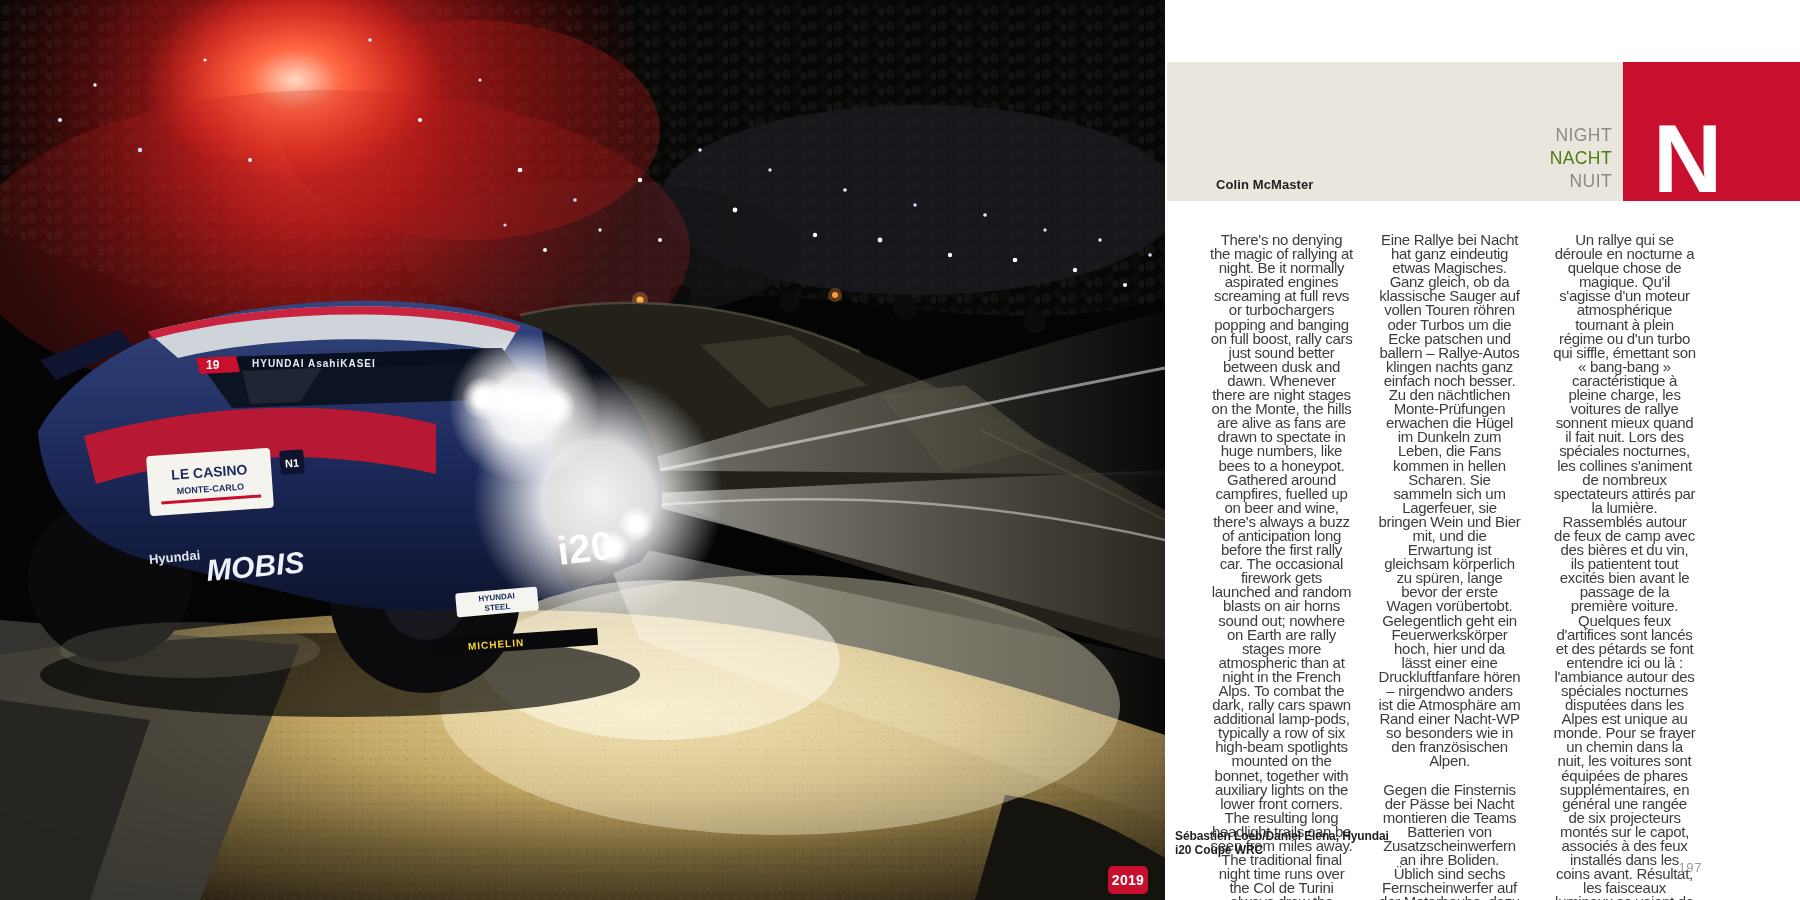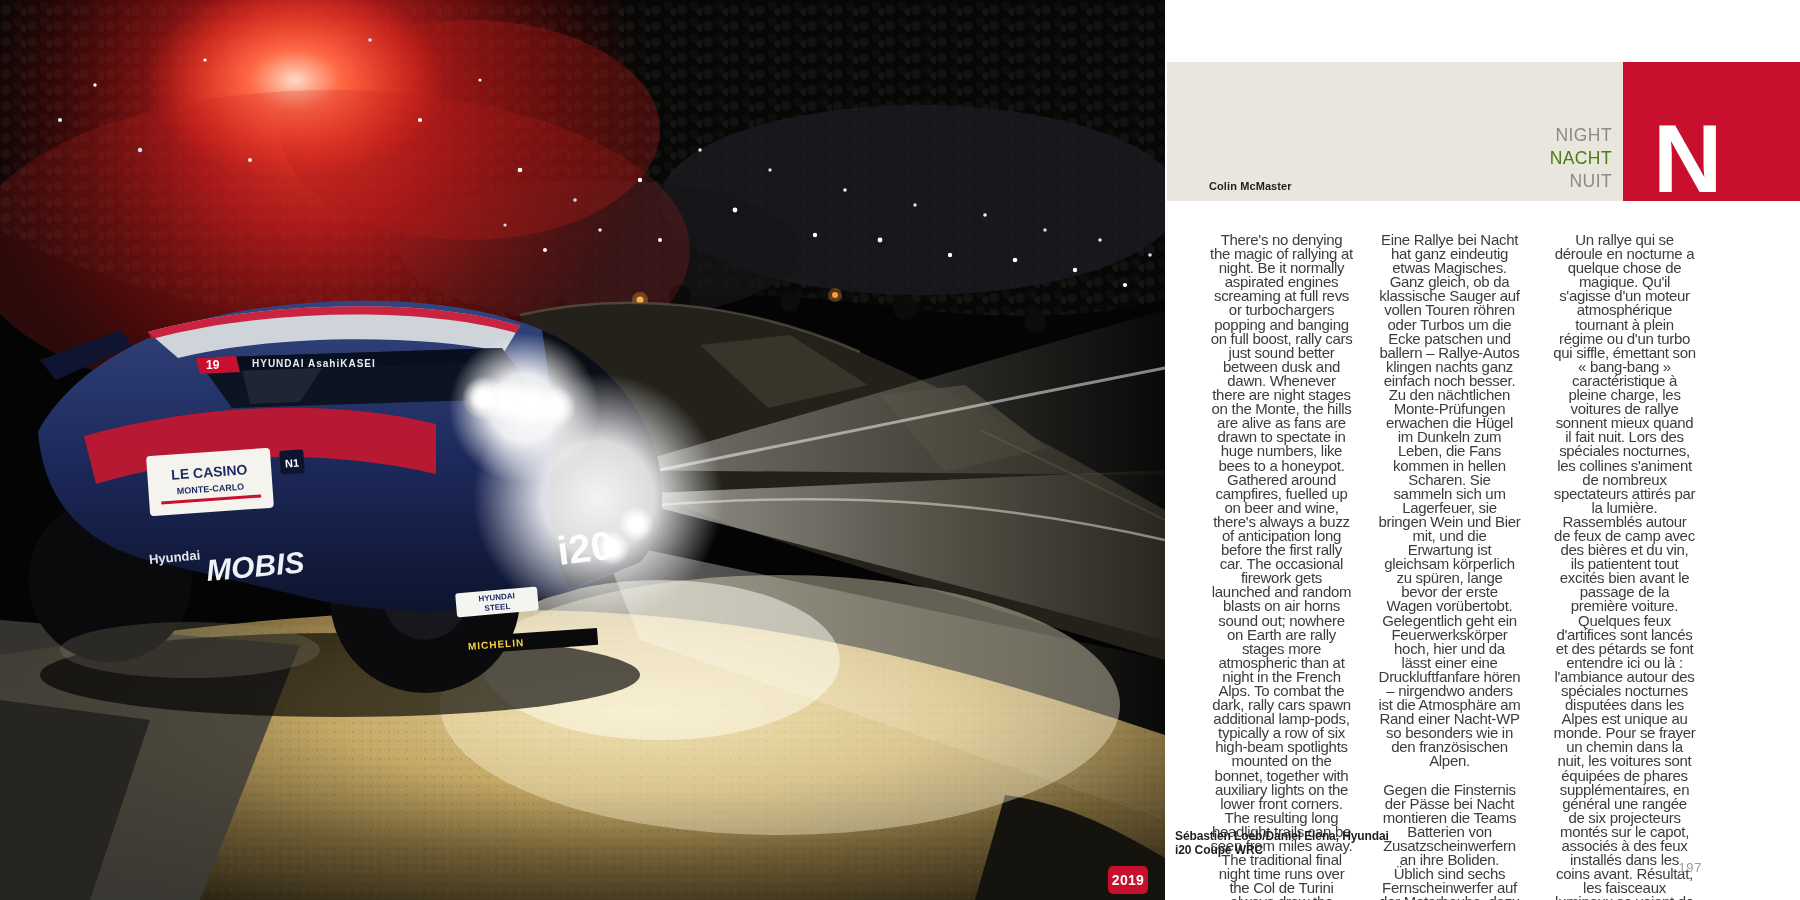--- a/index.html
+++ b/index.html
@@ -23,22 +23,22 @@
     font-size:14px; font-weight:700; letter-spacing:.3px;
     display:flex; align-items:center; justify-content:center;text-align:right;
   }
 
   
   .header-band {
     position:absolute; left:1167px; top:62px; width:456px; height:139px;
     background:#e8e6dd;
   }
   .byline {
-    position:absolute; left:42px; bottom:9px;
-    font-size:11px; font-weight:700; color:#1e1e1c; letter-spacing:.1px;
+    position:absolute; left:49px; bottom:9px;
+    font-size:13px; font-weight:700; color:#1e1e1c; letter-spacing:.1px;
   }
   .titles {
     position:absolute; right:11px; bottom:8px; text-align:right;
   }
   .title { font-size:17.5px; font-weight:400; line-height:23px; letter-spacing:.4px; color:#8e8b82; }
   .title.active { color:#4d7c0f; }
 
   .letter-box {
     position:absolute; left:1623px; top:62px; width:177px; height:139px;
     background:#c8102e; overflow:hidden;

